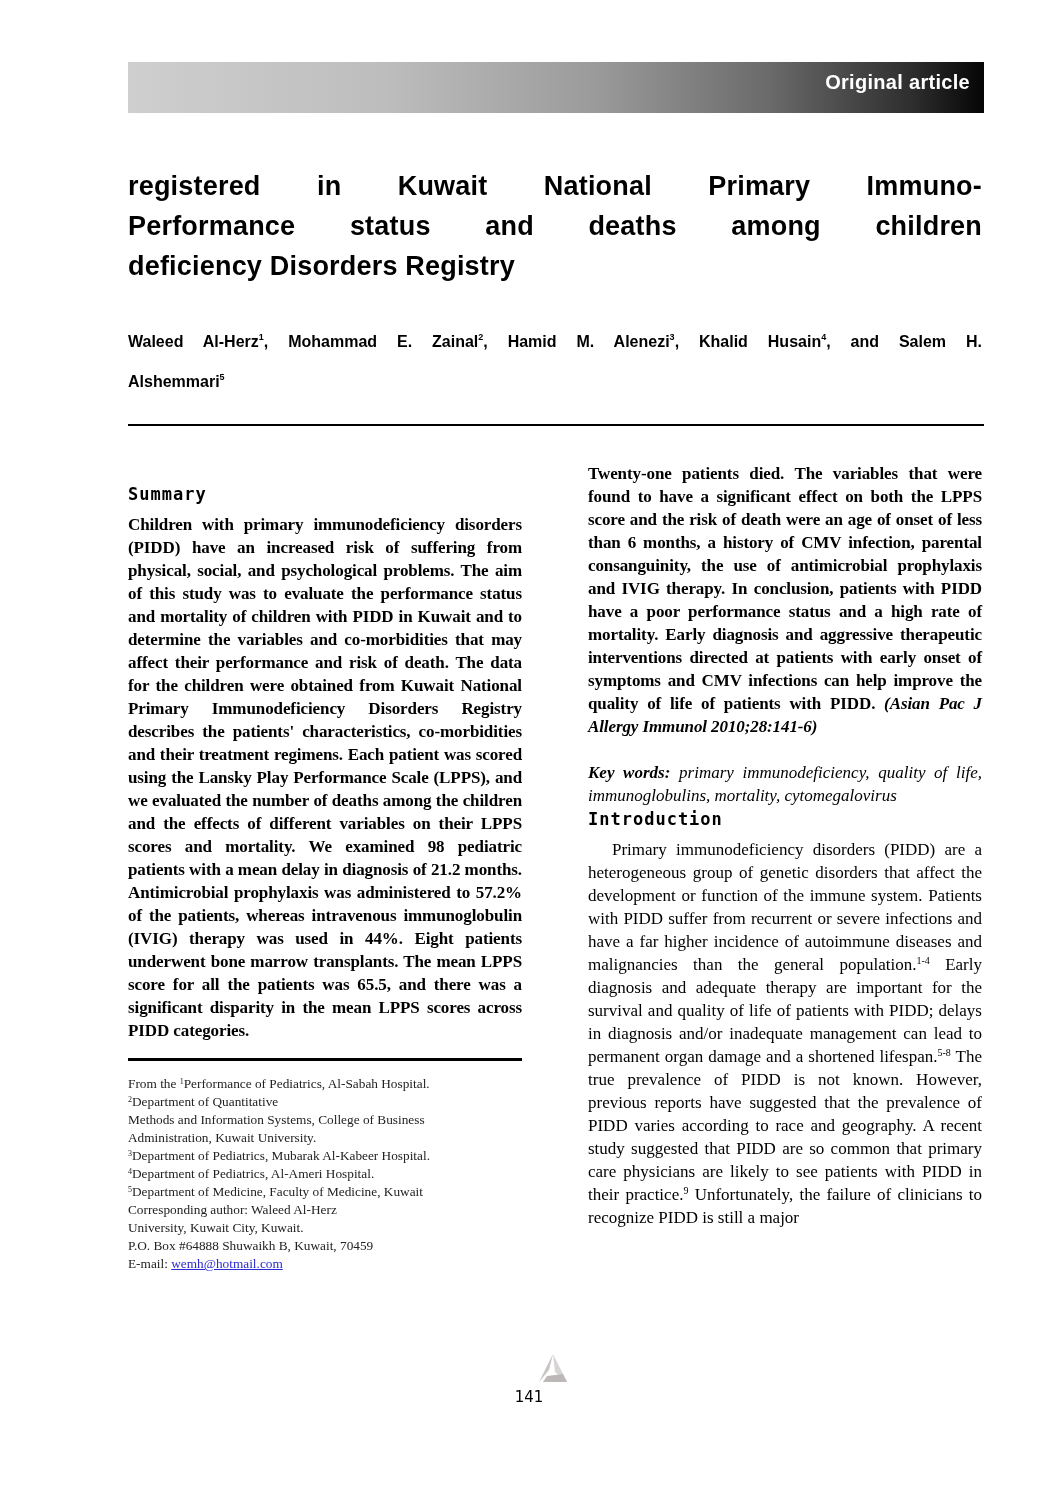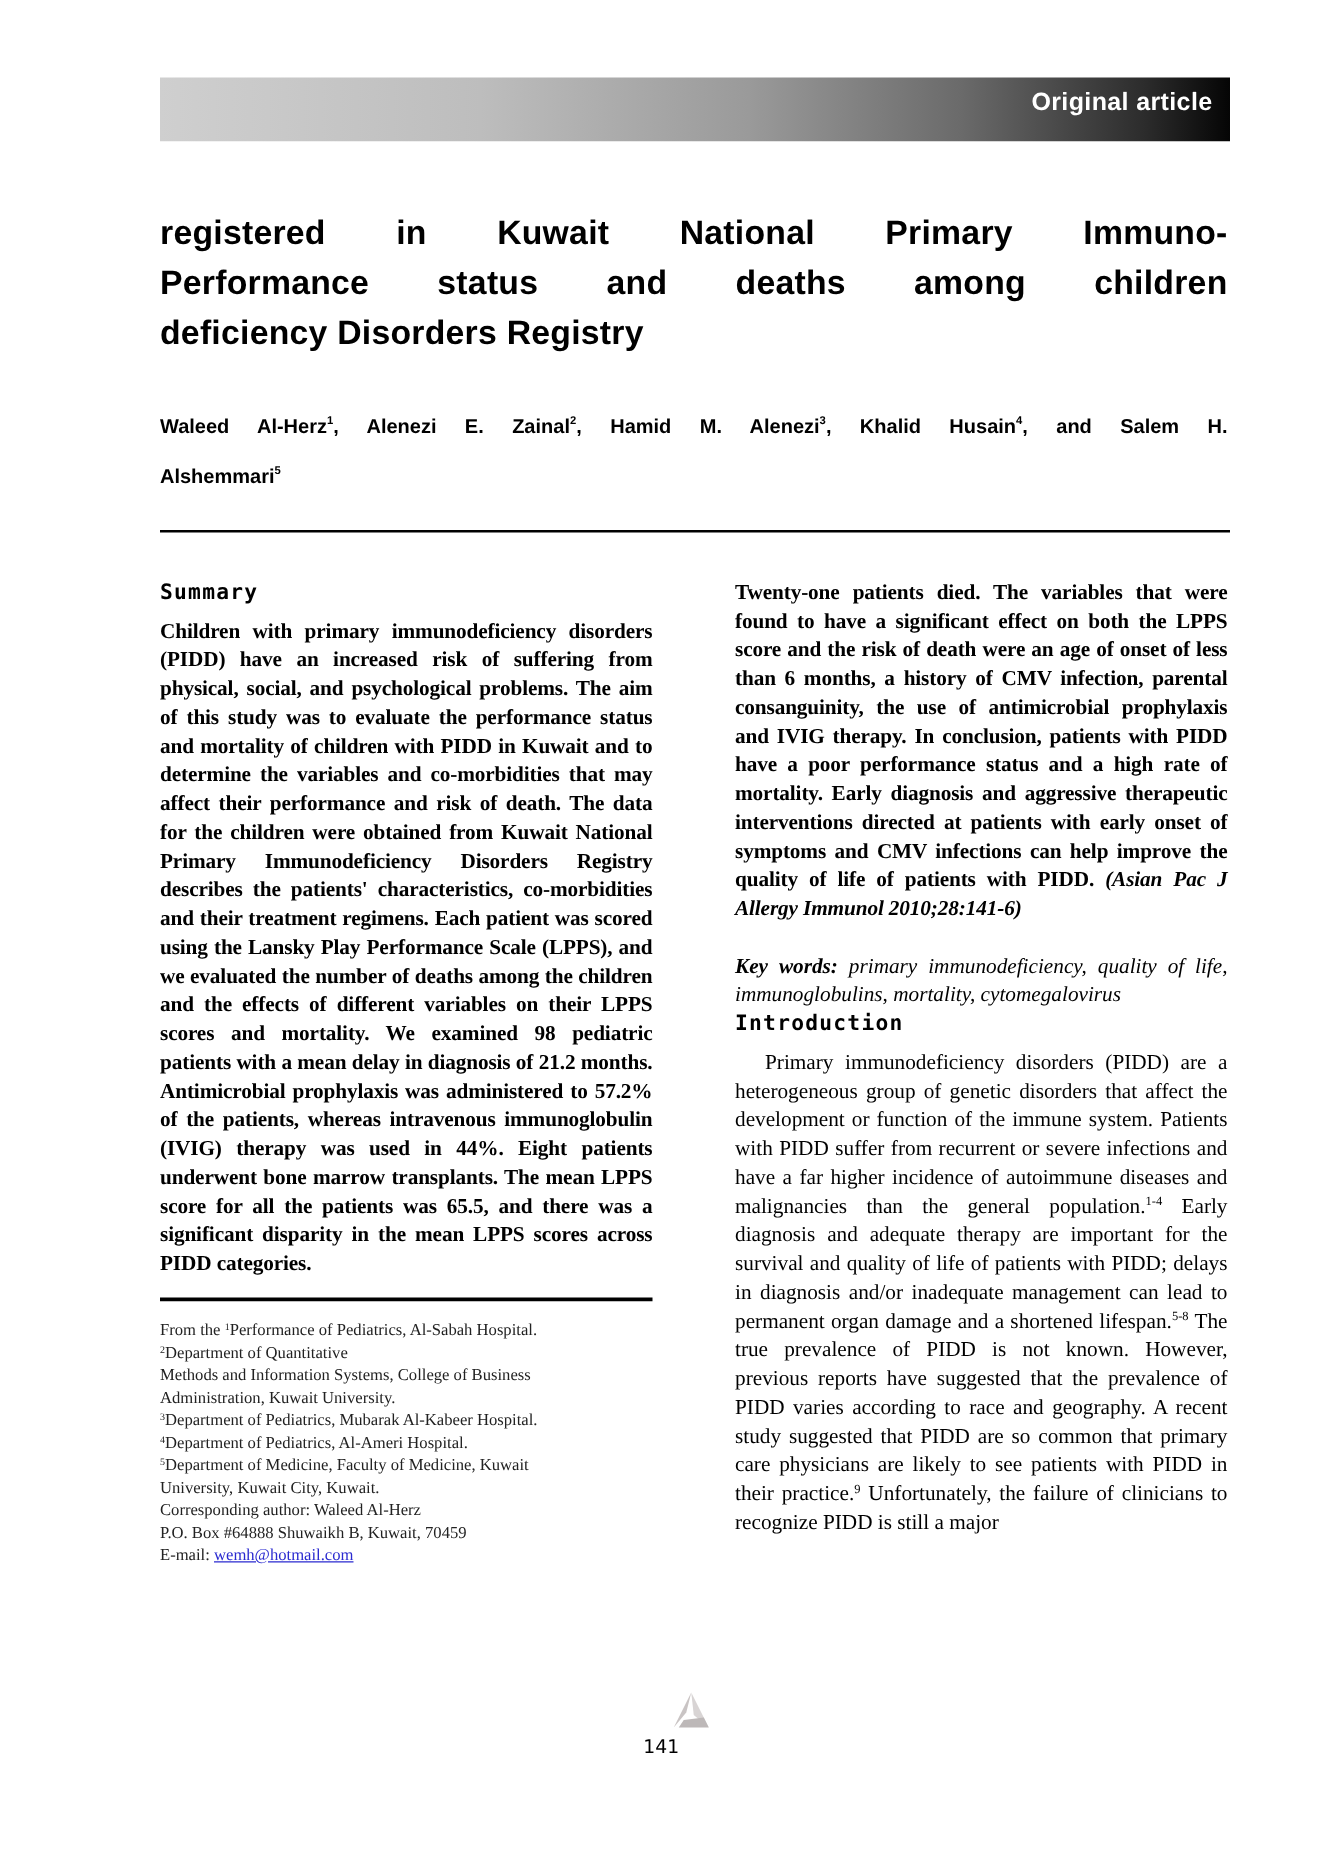--- a/index.html
+++ b/index.html
@@ -23,21 +23,21 @@
   .authors {
     position: absolute; left: 128px; top: 322px; width: 854px;
     font-family: "Liberation Sans", sans-serif; font-weight: bold; font-size: 16px; line-height: 40px;
   }
   .authors .line { display: block; text-align: justify; text-align-last: justify; }
   .authors .line.last { text-align-last: left; }
   .authors sup { font-size: 9px; line-height: 0; vertical-align: 7px; }
   .rule-top { position: absolute; left: 128px; top: 424px; width: 856px; height: 2px; background: #000; }
 
   .col { position: absolute; width: 394px; }
-  .col-left { left: 128px; top: 462px; }
+  .col-left { left: 128px; top: 482px; }
   .col-right { left: 588px; top: 462px; }
 
   .section-heading {
     font-family: "DejaVu Sans Mono", monospace; font-weight: bold; font-size: 17px; letter-spacing: 1px;
     margin: 0 0 7px 0; line-height: 24px;
   }
   .abstract {
     font-family: "Liberation Serif", serif; font-weight: bold; font-size: 17px; line-height: 23px;
     text-align: justify; margin: 0; letter-spacing: -0.1px;
   }
@@ -75,21 +75,21 @@
 
 <div class="title">
   <span class="line">registered in Kuwait National Primary Immuno-</span>
   <span class="line">Performance status and deaths among children</span>
   <span class="line last">deficiency Disorders Registry</span>
 </div>
 
 <div class="authors">
   <span class="line">
     <span>Waleed Al-Herz</span><sup>1</sup>,
-    <span>Alenezi E. Zainal</span><sup>2</sup>,
+    <span>Mohammad E. Zainal</span><sup>2</sup>,
     <span>Hamid M. Alenezi</span><sup>3</sup>,
     <span>Khalid Husain</span><sup>4</sup>,
     <span>and Salem H.</span>
   </span>
   <span class="line last">
     <span>Alshemmari</span><sup>5</sup>
   </span>
 </div>
 
 <div class="rule-top"></div>
@@ -99,22 +99,22 @@
   <p class="abstract">Children with primary immunodeficiency disorders (PIDD) have an increased risk of suffering from physical, social, and psychological problems. The aim of this study was to evaluate the performance status and mortality of children with PIDD in Kuwait and to determine the variables and co-morbidities that may affect their performance and risk of death. The data for the children were obtained from Kuwait National Primary Immunodeficiency Disorders Registry describes the patients' characteristics, co-morbidities and their treatment regimens. Each patient was scored using the Lansky Play Performance Scale (LPPS), and we evaluated the number of deaths among the children and the effects of different variables on their LPPS scores and mortality. We examined 98 pediatric patients with a mean delay in diagnosis of 21.2 months. Antimicrobial prophylaxis was administered to 57.2% of the patients, whereas intravenous immunoglobulin (IVIG) therapy was used in 44%. Eight patients underwent bone marrow transplants. The mean LPPS score for all the patients was 65.5, and there was a significant disparity in the mean LPPS scores across PIDD categories.</p>
   <div class="rule-foot"></div>
   <div class="affiliations">
     <div><span>From the </span><sup>1</sup><span>Performance of Pediatrics, Al-Sabah Hospital.</span></div>
     <div><sup>2</sup><span>Department of Quantitative</span></div>
     <div>Methods and Information Systems, College of Business</div>
     <div>Administration, Kuwait University.</div>
     <div><sup>3</sup><span>Department of Pediatrics, Mubarak Al-Kabeer Hospital.</span></div>
     <div><sup>4</sup><span>Department of Pediatrics, Al-Ameri Hospital.</span></div>
     <div><sup>5</sup><span>Department of Medicine, Faculty of Medicine, Kuwait</span></div>
+    <div>Corresponding author: Waleed Al-Herz</div>
     <div>University, Kuwait City, Kuwait.</div>
-    <div>Corresponding author: Waleed Al-Herz</div>
     <div>P.O. Box #64888 Shuwaikh B, Kuwait, 70459</div>
     <div><span>E-mail: </span><a class="email-link">wemh@hotmail.com</a></div>
   </div>
 </div>
 
 <div class="col col-right">
   <p class="abstract">
     <span>Twenty-one patients died. The variables that were found to have a significant effect on both the LPPS score and the risk of death were an age of onset of less than 6 months, a history of CMV infection, parental consanguinity, the use of antimicrobial prophylaxis and IVIG therapy. In conclusion, patients with PIDD have a poor performance status and a high rate of mortality. Early diagnosis and aggressive therapeutic interventions directed at patients with early onset of symptoms and CMV infections can help improve the quality of life of patients with PIDD.</span>
     <span class="cite">(Asian Pac J Allergy Immunol 2010;28:141-6)</span>
   </p>

